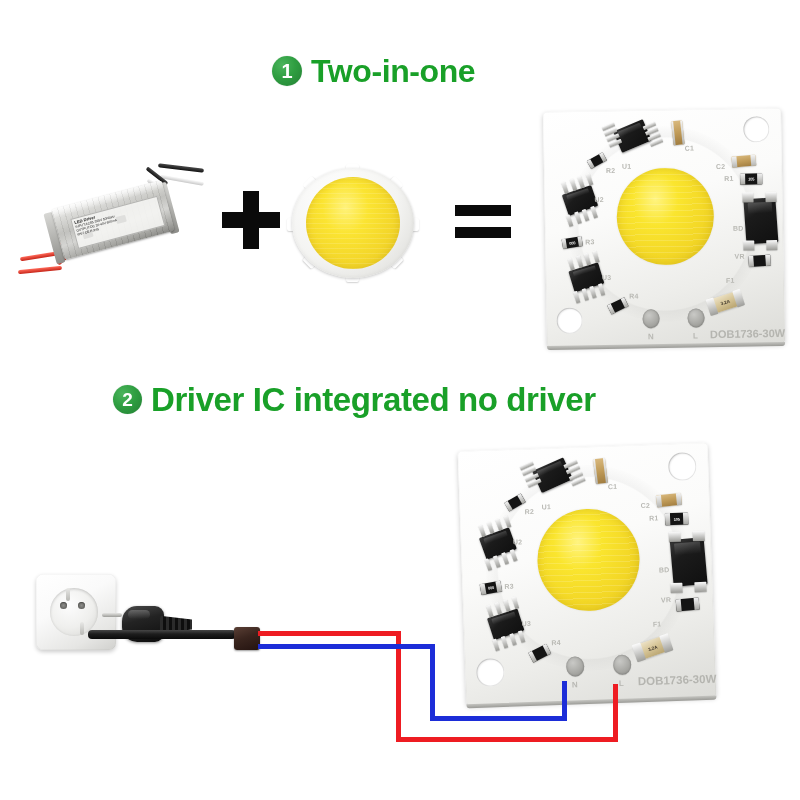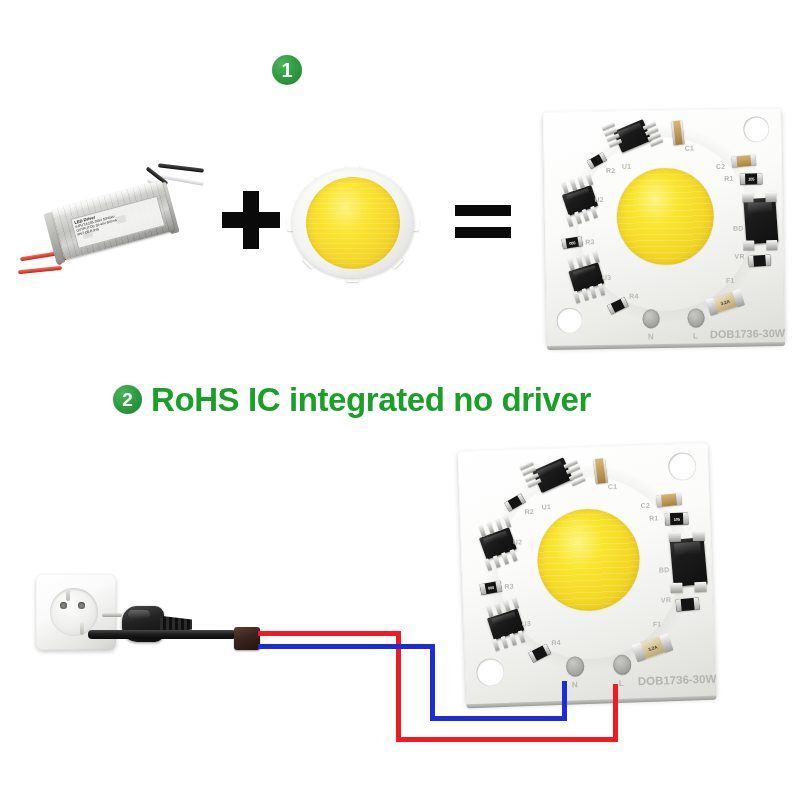--- a/index.html
+++ b/index.html
@@ -242,20 +242,21 @@
   .cw-red{background:#ee1c22;}
   .cw-blue{background:#1c2dd8;}
 </style>
 </head>
 <body>
 
 <div class="stage">
 
   <div class="heading" id="heading-1">
     <div class="badge">1</div>
+    <div class="htext">Two-in-one</div>
   </div>
 
   <div id="led-driver">
 
     <div class="wire wire-blk" style="left:140px;top:6px;width:46px;height:4px;transform:rotate(7deg);"></div>
     <div class="wire wire-wht" style="left:142px;top:18px;width:44px;height:4px;transform:rotate(10deg);"></div>
     <div class="wire wire-blk" style="left:126px;top:14px;width:26px;height:4px;transform:rotate(38deg);"></div>
     <div class="wire wire-wht" style="left:128px;top:24px;width:24px;height:4px;transform:rotate(30deg);"></div>
 
     <div class="wire wire-red" style="left:2px;top:94px;width:42px;height:4px;transform:rotate(-9deg);"></div>
@@ -401,21 +402,21 @@
     <div class="pad-term" style="left:96px;top:199px;width:17px;height:19px;"></div>
     <div class="pad-term" style="left:141px;top:199px;width:17px;height:19px;"></div>
     <div class="silk" style="left:101px;top:222px;font-size:8px;">N</div>
     <div class="silk" style="left:146px;top:222px;font-size:8px;">L</div>
 
     <div class="model-text" style="left:163px;top:219px;font-size:11px;">DOB1736-30W</div>
   </div>
 
   <div class="heading" id="heading-2">
     <div class="badge">2</div>
-    <div class="htext">RoHS IC integrated no driver</div>
+    <div class="htext">Driver IC integrated no driver</div>
   </div>
 
   <div class="pcb" id="pcb-bottom" style="left:462px;top:447px;width:250px;height:254px;transform:rotate(-2deg);">
     <div class="pcb-plate"></div>
     <div class="pcb-edge"></div>
     <div class="pcb-halo" style="left:24px;top:18px;width:206px;height:206px;"></div>
 
     <div class="hole" style="left:210px;top:9px;width:28px;height:28px;"></div>
     <div class="hole" style="left:11px;top:208px;width:28px;height:28px;"></div>
 

